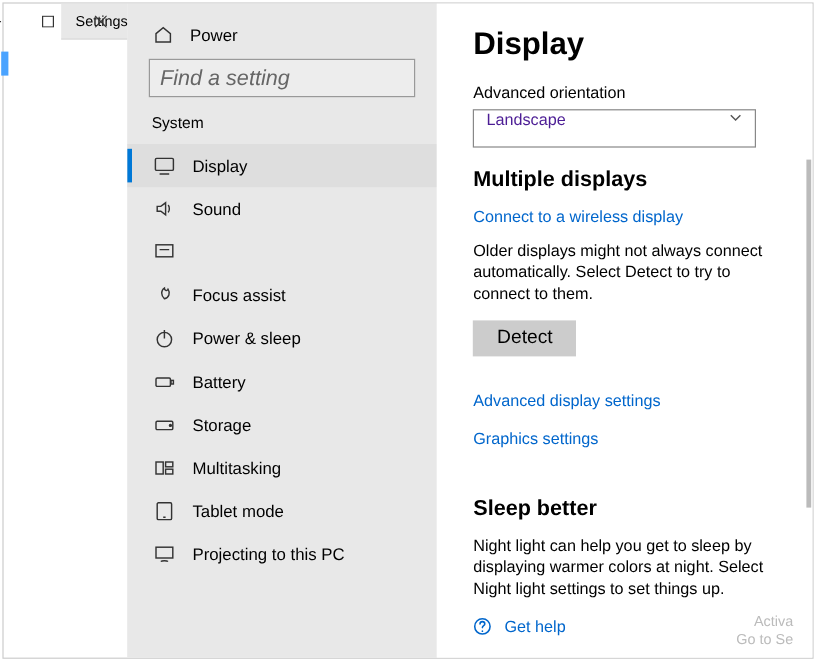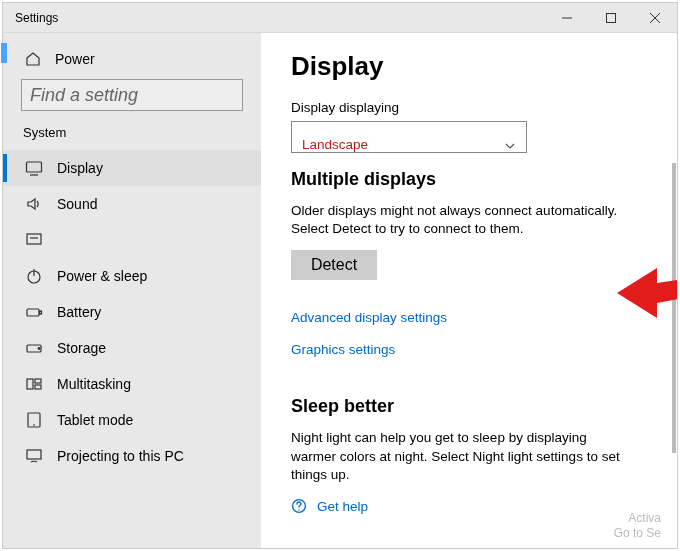--- a/index.html
+++ b/index.html
@@ -1,17 +1,17 @@
 <!DOCTYPE html>
 <html><head>
 <meta charset="utf-8">
 <style>
   * { box-sizing: border-box; margin: 0; padding: 0; font-family: "Segoe UI", Arial, sans-serif; }
   html, body { width: 680px; height: 551px; overflow: hidden; }
-  .frame { width: 676px; height: 547px; margin: 2px; border: 1px solid #ccc; background: #fff; position: relative; display: flex; flex-direction: column; }
+  .frame { width: 676px; height: 547px; margin: 2px; border: 1px solid #ccc; background: #fff; position: relative; display: flex; flex-direction: row; padding-left: 48px; }
   .titlebar { height: 30px; display: flex; align-items: center; background: #e8e8e8; border-bottom: 1px solid #d9d9d9; position: relative; }
   .titlebar .title { font-size: 12px; color: #000; padding-left: 12px; }
   .winbtns { position: absolute; right: 0; top: 0; height: 30px; display: flex; }
   .winbtn { width: 44px; height: 30px; display: flex; align-items: center; justify-content: center; color: #333; }
   .winbtn svg { width: 10px; height: 10px; }
   .body { flex: 1; display: flex; min-height: 0; }
   .sidebar { width: 258px; background: #e8e8e8; display: flex; flex-direction: column; padding-top: 12px; overflow: hidden; }
   .home-row { display: flex; align-items: center; gap: 14px; padding: 6px 20px 12px 22px; font-size: 14px; color: #000; }
   .home-row .icon { width: 16px; height: 16px; display: flex; align-items: center; justify-content: center; }
   .search-wrap { padding: 0 18px 14px 18px; }
@@ -20,21 +20,21 @@
   .search input::placeholder { color: #666; font-style: italic; }
   .section-label { padding: 0 0 10px 20px; font-size: 13px; font-weight: 400; color: #000; }
   .nav { display: flex; flex-direction: column; }
   .nav-item { display: flex; align-items: center; gap: 14px; padding: 9px 18px 9px 22px; font-size: 14px; color: #000; position: relative; }
   .nav-item .icon { width: 18px; height: 18px; display: flex; align-items: center; justify-content: center; color: #333; }
   .nav-item.selected::before { content: ""; position: absolute; left: 0; top: 4px; bottom: 4px; width: 4px; background: #0078d7; }
   .nav-item.selected { background: #dedede; }
   .main { flex: 1; background: #fff; padding: 18px 22px 0 30px; overflow: hidden; position: relative; }
   .page-title { font-size: 26px; font-weight: 600; color: #000; margin-bottom: 18px; }
   .field-label { font-size: 13.5px; color: #000; margin-bottom: 6px; }
-  .select { width: 236px; height: 32px; border: 1px solid #888; display: flex; align-items: flex-end; justify-content: space-between; padding: 0 10px; font-size: 13.5px; color: #b91c1c; background: #fff; }
+  .select { width: 236px; height: 32px; border: 1px solid #888; display: flex; align-items: flex-start; justify-content: space-between; padding: 0 10px; font-size: 13.5px; color: #4c1d95; background: #fff; }
   .section-h { font-size: 18px; font-weight: 600; color: #000; margin-top: 16px; margin-bottom: 12px; }
   .link { color: #0066cc; font-size: 13.5px; display: inline-block; }
   .bodytext { font-size: 13.5px; color: #000; line-height: 1.35; margin: 10px 0 10px 0; max-width: 340px; }
   .btn-detect { width: 86px; height: 30px; background: #ccc; border: none; font-size: 16px; color: #000; margin-top: 2px; }
   .spacer-sm { height: 14px; }
   .help-row { display: flex; align-items: center; gap: 10px; color: #0066cc; font-size: 13.5px; padding: 4px 0; }
   .help-row .icon { width: 16px; height: 16px; display: flex; align-items: center; justify-content: center; color: #0066cc; }
   .arrow { position: absolute; left: 356px; top: 215px; pointer-events: none; }
   .activate { position: absolute; right: 16px; bottom: 8px; text-align: right; color: #bbb; font-size: 12px; line-height: 1.2; }
   .scrollbar { position: absolute; right: 0; top: 130px; width: 6px; height: 360px; background: transparent; }
@@ -116,20 +116,28 @@
           <span class="icon">
               <svg width="18" height="18" viewBox="0 0 18 18" fill="none" stroke="#333" stroke-width="1.2">
                 <rect x="2" y="3" width="14" height="10"></rect>
                 <line x1="5" y1="7" x2="13" y2="7"></line>
               </svg>
             </span>
         </div>
         <div class="nav-item">
           <span class="icon">
               <svg width="18" height="18" viewBox="0 0 18 18" fill="none" stroke="#333" stroke-width="1.2">
+                <path d="M9 3c-3 2-3 6 0 9 4-1 5-5 3-8-1 2-3 1-3-1z"></path>
+              </svg>
+            </span>
+          <span>Focus assist</span>
+        </div>
+        <div class="nav-item">
+          <span class="icon">
+              <svg width="18" height="18" viewBox="0 0 18 18" fill="none" stroke="#333" stroke-width="1.2">
                 <circle cx="9" cy="10" r="6"></circle>
                 <line x1="9" y1="2" x2="9" y2="9"></line>
               </svg>
             </span>
           <span>Power &amp; sleep</span>
         </div>
         <div class="nav-item">
           <span class="icon">
               <svg width="18" height="18" viewBox="0 0 18 18" fill="none" stroke="#333" stroke-width="1.2">
                 <rect x="2" y="6" width="12" height="7" rx="1"></rect>
@@ -174,31 +182,32 @@
               </svg>
             </span>
           <span>Projecting to this PC</span>
         </div>
       </div>
     </div>
 
     <div class="main">
       <h1 class="page-title">Display</h1>
 
-      <div class="field-label">Display displaying</div>
+      <div class="field-label">Advanced orientation</div>
       <div class="select">
         <span>Landscape</span>
         <span>
           <svg width="12" height="12" viewBox="0 0 12 12" fill="none" stroke="#555" stroke-width="1.2">
               <polyline points="2,4 6,8 10,4"></polyline>
             </svg>
         </span>
       </div>
 
       <h2 class="section-h">Multiple displays</h2>
+      <a class="link">Connect to a wireless display</a>
       <p class="bodytext">Older displays might not always connect automatically. Select Detect to try to connect to them.</p>
       <button class="btn-detect">Detect</button>
 
       <div class="spacer-sm"></div>
       <div class="spacer-sm"></div>
       <a class="link">Advanced display settings</a>
       <div class="spacer-sm"></div>
       <a class="link">Graphics settings</a>
 
       <h2 class="section-h" style="margin-top:38px">Sleep better</h2>

